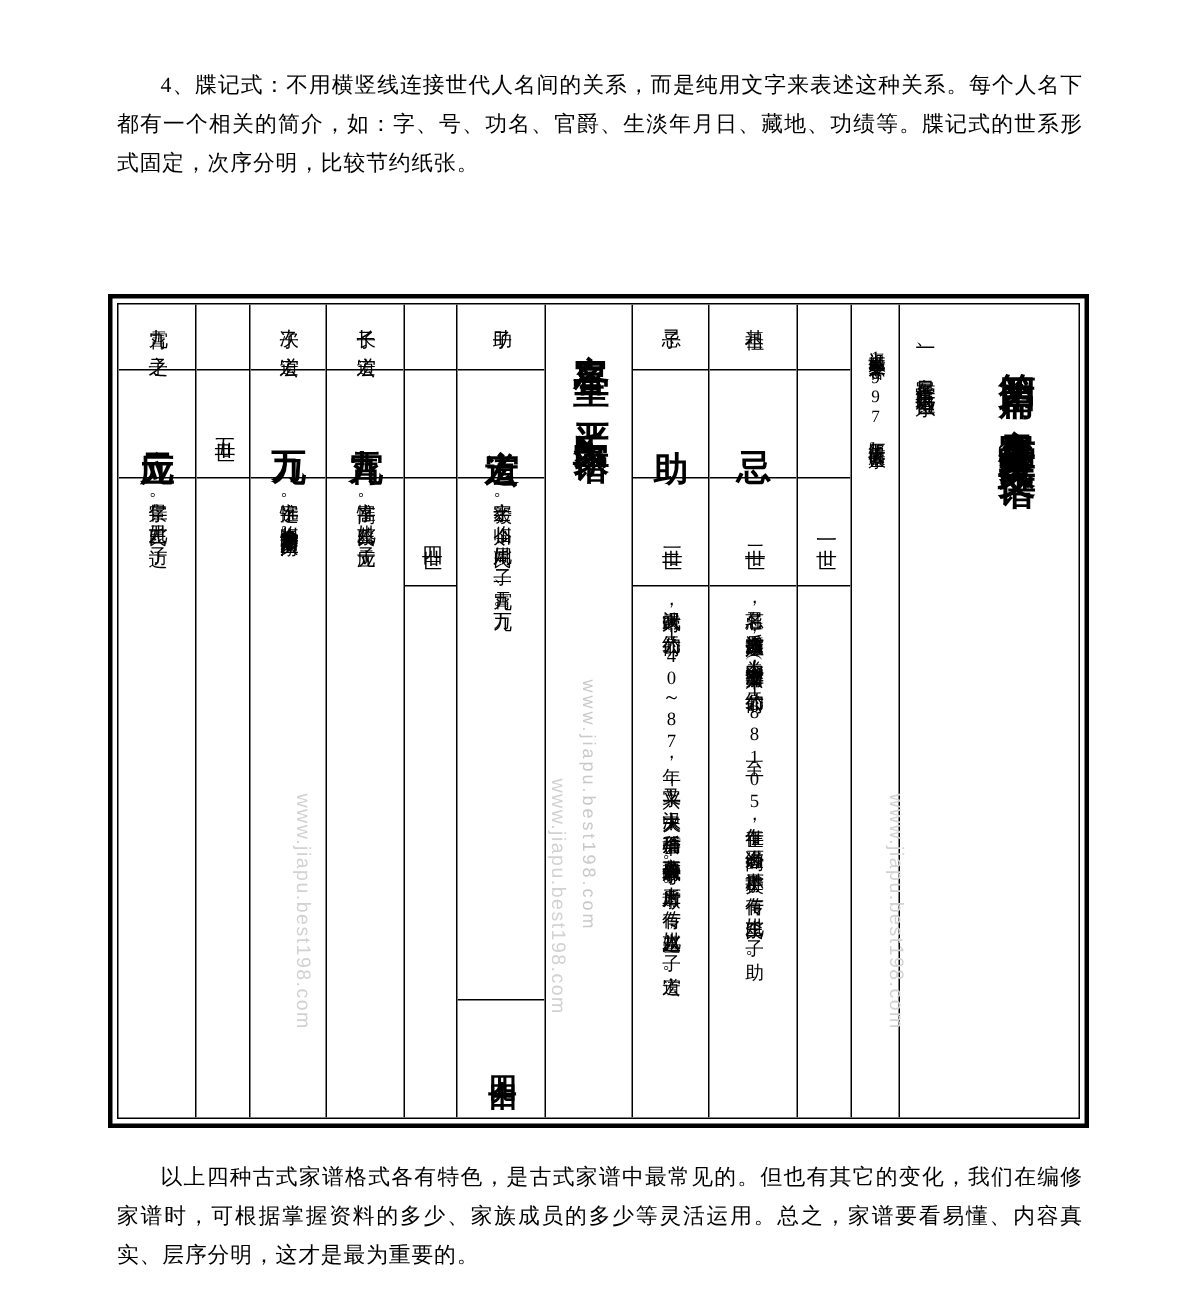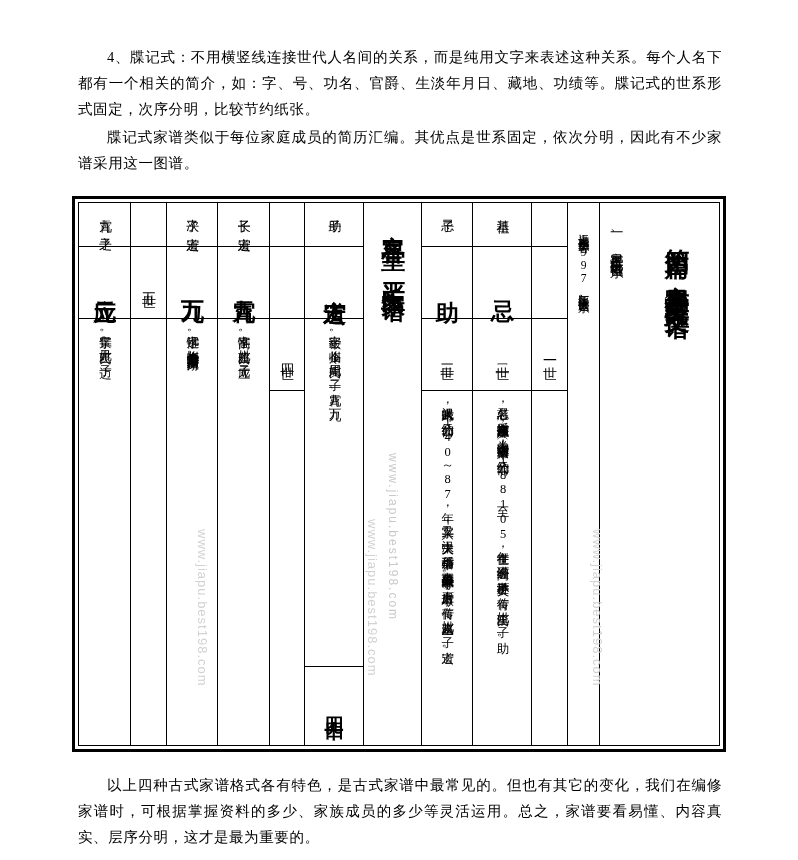--- a/index.html
+++ b/index.html
@@ -261,21 +261,20 @@
     white-space: nowrap;
   }
 </style>
 </head>
 <body>
 
 <div class="page">
 
   <div class="intro">
     <p><b>4、牒记式：</b><span>不用横竖线连接世代人名间的关系，而是纯用文字来表述这种关系。每个人名下都有一个相关的简介，如：字、号、功名、官爵、生淡年月日、藏地、功绩等。牒记式的世系形式固定，次序分明，比较节约纸张。</span></p>
-    <p>牒记式家谱类似于每位家庭成员的简历汇编。其优点是世系固定，依次分明，因此有不少家谱采用这一图谱。</p>
   </div>
 
   <div class="chart-frame">
     <div class="chart-inner">
 
       <div class="col col-title no-border">
         <div class="vtext">第四篇　客星堂严氏家（支）谱</div>
       </div>
 
       <div class="col col-section">

